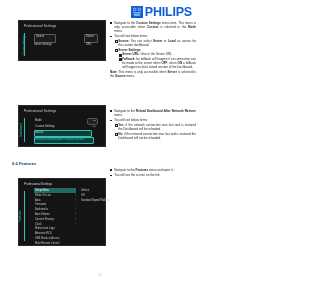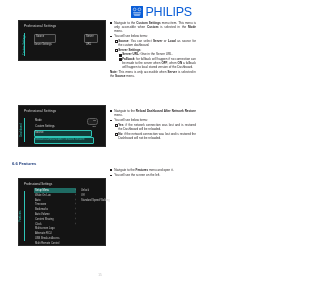--- a/index.html
+++ b/index.html
@@ -7,21 +7,21 @@
     width:200px;height:283px;background:#ffffff;
     font-family:"Liberation Sans", sans-serif;
     color:#231f20;overflow:hidden;position:relative;
   }
   .page{position:relative;width:200px;height:283px;}
 
   
   .logo{position:absolute;top:6px;right:8px;display:flex;align-items:center;gap:2px;}
   .logo-shield{width:12px;height:12px;background:#0b5ed7;border-radius:1px;position:relative;overflow:hidden;}
   .logo-shield svg{display:block;}
-  .logo-text{font-size:12.5px;font-weight:normal;letter-spacing:-0.2px;color:#0b5ed7;line-height:1;font-family:"Liberation Sans",sans-serif;}
+  .logo-text{font-size:12.5px;font-weight:bold;letter-spacing:-0.2px;color:#0b5ed7;line-height:1;font-family:"Liberation Sans",sans-serif;}
 
   
   .shot{position:absolute;background:#141414;border:0.5px solid #2a2a2a;}
   .shot-title{position:absolute;left:5px;top:3px;font-size:3.1px;color:#d8d8d8;letter-spacing:0.15px;}
   .sidebar-tab{position:absolute;left:3px;top:12px;width:5px;bottom:4px;}
   .sidebar-tab .vtext{
     position:absolute;left:-8px;top:50%;
     transform:translateY(-50%) rotate(-90deg);
     font-size:2.8px;color:#2ec4b6;white-space:nowrap;
   }

